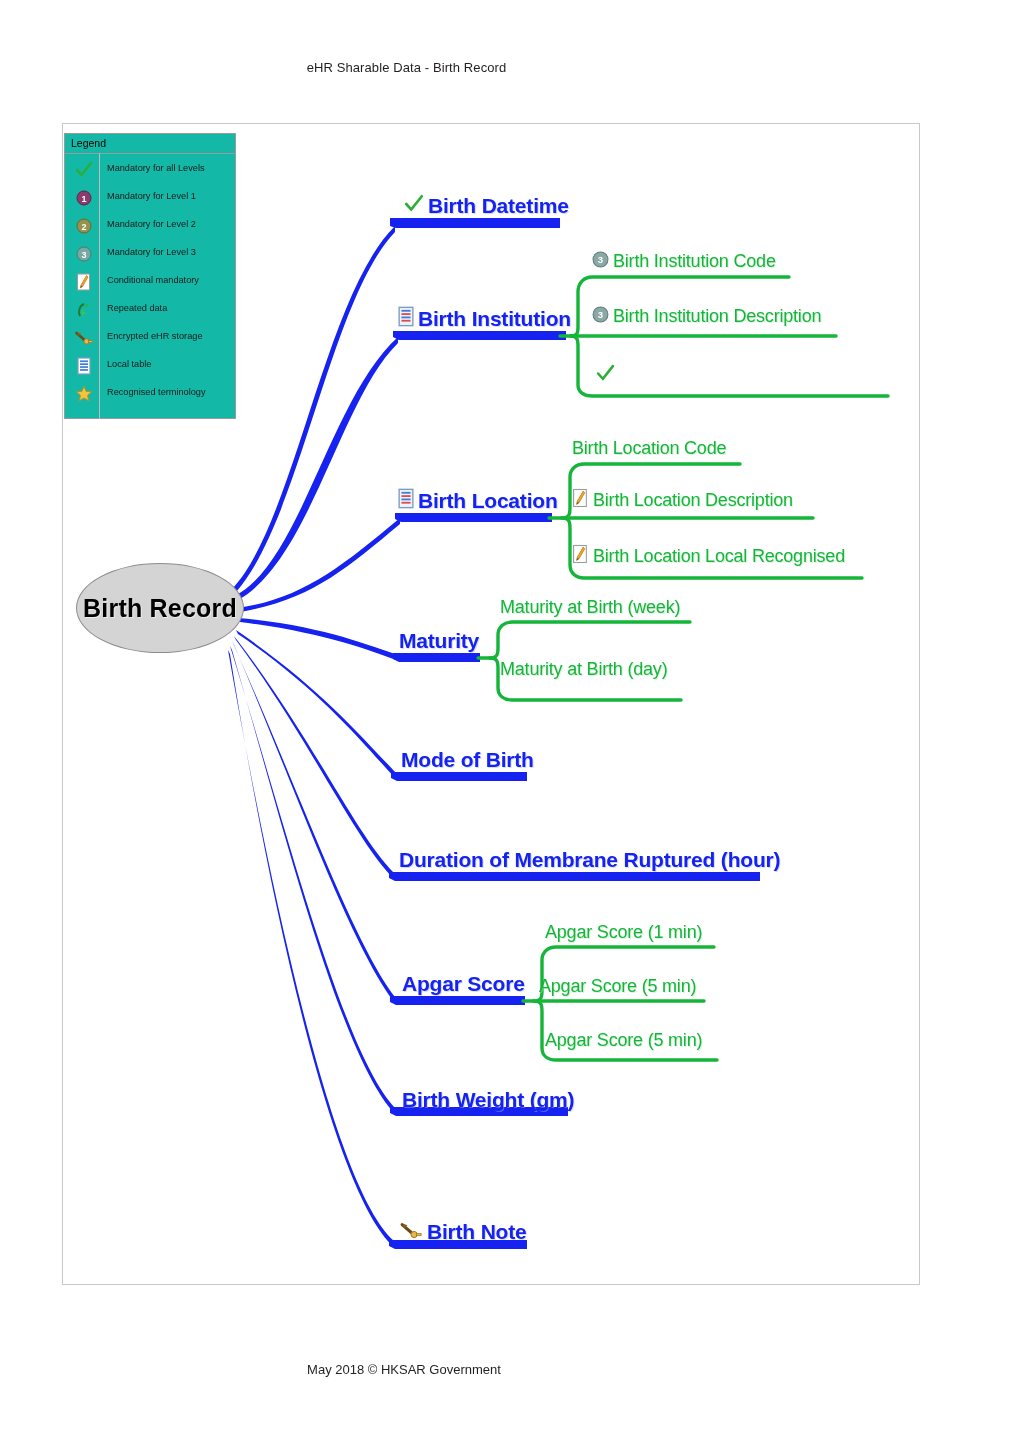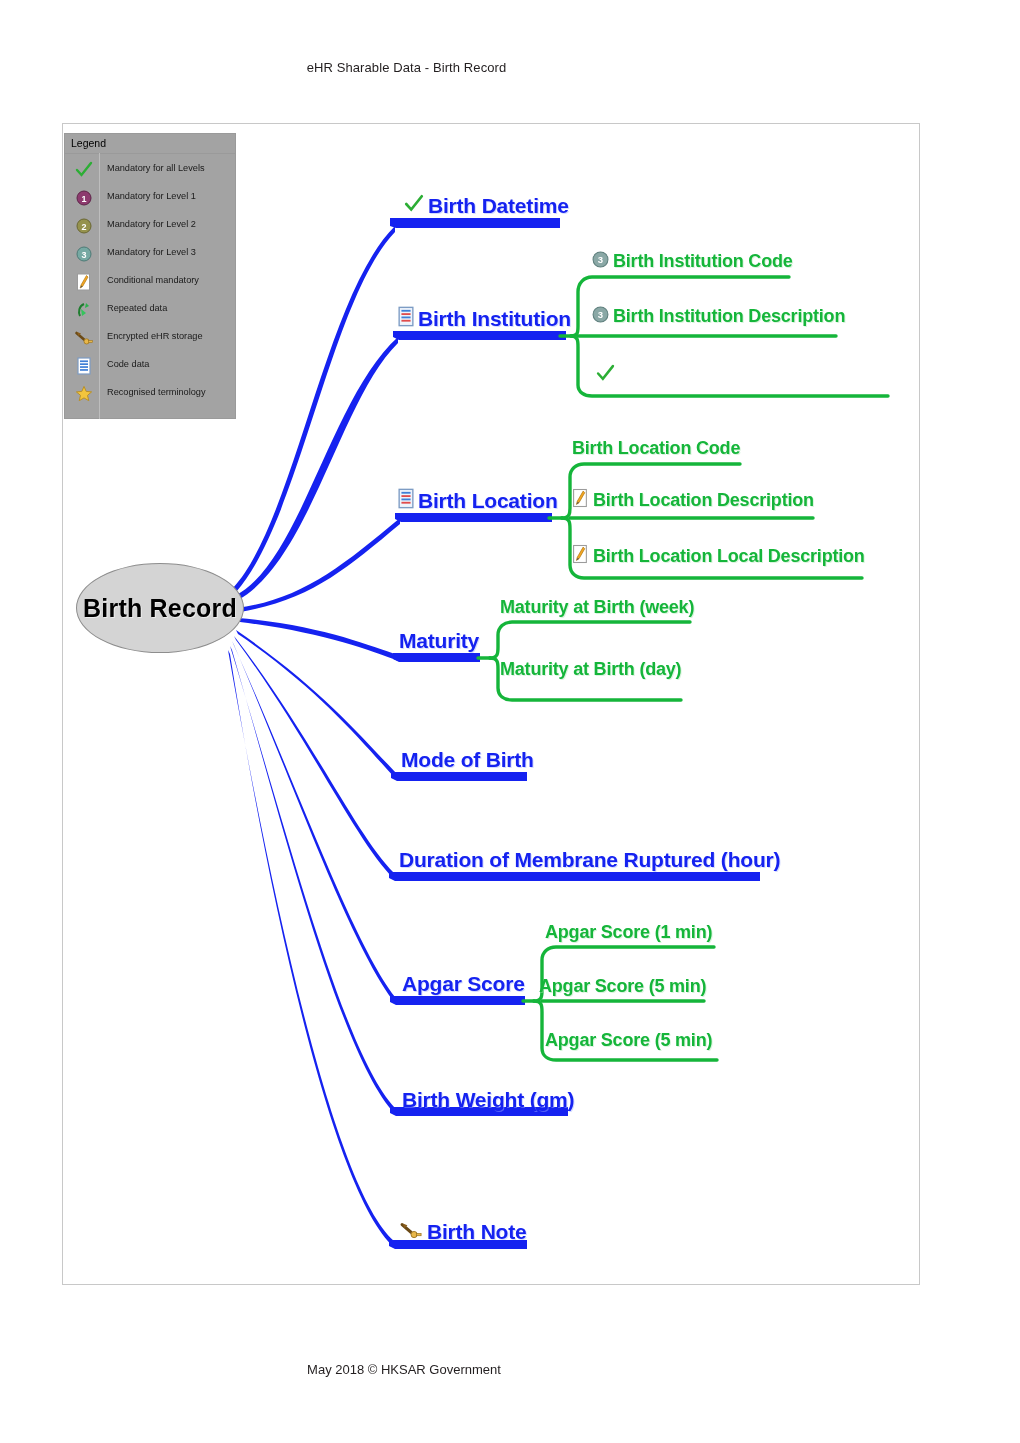--- a/index.html
+++ b/index.html
@@ -27,21 +27,21 @@
     background:#fff;
     box-sizing:border-box;
   }
   .map-svg{position:absolute;left:0;top:0;width:1020px;height:1443px;pointer-events:none;}
 
   
   .legend{
     position:absolute;left:64px;top:133px;
     width:172px;height:286px;
     border:1px solid #9a9a9a;
-    background:#a3a3a3;
+    background:#14b8a6;
     box-sizing:border-box;
   }
   .legend-title{
     position:absolute;left:6px;top:3px;
     font-size:10.5px;color:#000;
   }
   .legend-divider{
     position:absolute;left:0;top:19px;width:170px;height:1px;background:#9a9a9a;
   }
   .legend-vline{
@@ -88,21 +88,21 @@
     letter-spacing:-.2px;
     text-shadow:1px 1px 0 rgba(160,175,255,.45);
   }
 
   
   .child{
     position:absolute;z-index:4;white-space:nowrap;
     display:flex;align-items:center;gap:4px;
   }
   .child-text{
-    font-size:18px;font-weight:bold;color:#15b53a;
+    font-size:18px;font-weight:normal;color:#15b53a;
     letter-spacing:-.2px;
     text-shadow:1px 1px 0 rgba(170,230,180,.45);
   }
 </style>
 </head>
 <body>
 
 <div class="page-header">eHR Sharable Data - Birth Record</div>
 <div class="page-footer">May 2018 © HKSAR Government</div>
 
@@ -244,21 +244,21 @@
   <div class="legend-row" style="top:218px">
     <span class="legend-ico">
       <svg width="14" height="18" viewBox="0 0 14 18">
         <rect x="1" y="1" width="12" height="16" fill="#ffffff" stroke="#7d9cc4" stroke-width="1.2"></rect>
         <rect x="3" y="3.4" width="8" height="1.7" fill="#3f7fd6"></rect>
         <rect x="3" y="6.3" width="8" height="1.7" fill="#3f7fd6"></rect>
         <rect x="3" y="9.2" width="8" height="1.7" fill="#3f7fd6"></rect>
         <rect x="3" y="12.1" width="8" height="1.7" fill="#3f7fd6"></rect>
       </svg>
     </span>
-    <span class="legend-lab">Code data</span>
+    <span class="legend-lab">Local table</span>
   </div>
 
   <div class="legend-row" style="top:246px">
     <span class="legend-ico">
       <svg width="18" height="18" viewBox="0 0 18 18">
         <path d="M9 1.4 L11.2 6.4 L16.6 6.9 L12.5 10.4 L13.8 15.7 L9 12.9 L4.2 15.7 L5.5 10.4 L1.4 6.9 L6.8 6.4 Z" fill="#f2c53d" stroke="#b8902a" stroke-width="1"></path>
       </svg>
     </span>
     <span class="legend-lab">Recognised terminology</span>
   </div>
@@ -341,21 +341,21 @@
   <span class="child-text">Birth Location Description</span>
 </div>
 <div class="child" style="left:572px;top:544px">
   <span class="ico">
     <svg width="17" height="20" viewBox="0 0 16 18">
       <rect x="1.5" y="1" width="12" height="16" fill="#ffffff" stroke="#9b9b9b" stroke-width="1"></rect>
       <path d="M10.5 2.5 L5 12 L4.2 15 L6.6 13.4 L12 4 Z" fill="#f5a623" stroke="#b07a12" stroke-width=".7"></path>
       <path d="M4.2 15 L6.6 13.4 L5.4 12.6 Z" fill="#555"></path>
     </svg>
   </span>
-  <span class="child-text">Birth Location Local Description</span>
+  <span class="child-text">Birth Location Local Recognised</span>
 </div>
 
 <div class="branch" style="left:399px;top:629px">
   <span class="branch-text">Maturity</span>
 </div>
 <div class="child" style="left:500px;top:597px">
   <span class="child-text">Maturity at Birth (week)</span>
 </div>
 <div class="child" style="left:500px;top:659px">
   <span class="child-text">Maturity at Birth (day)</span>

